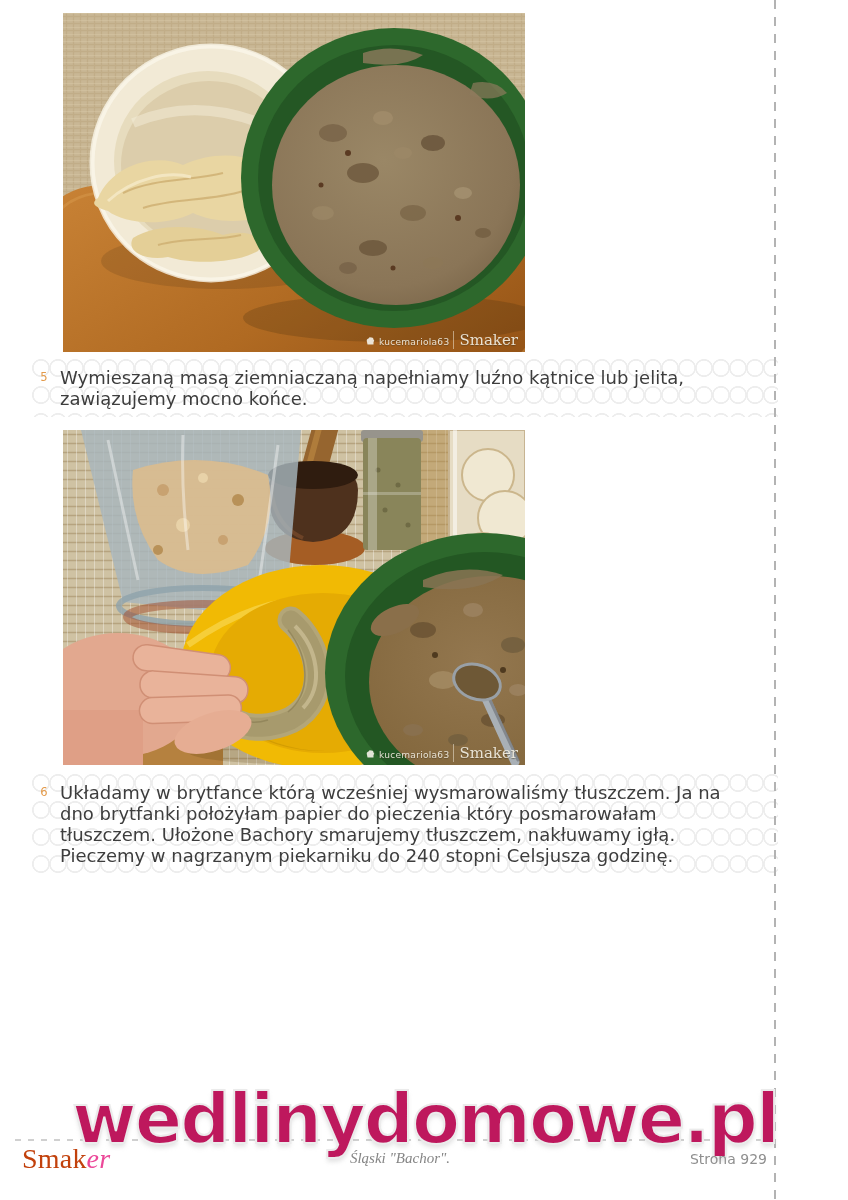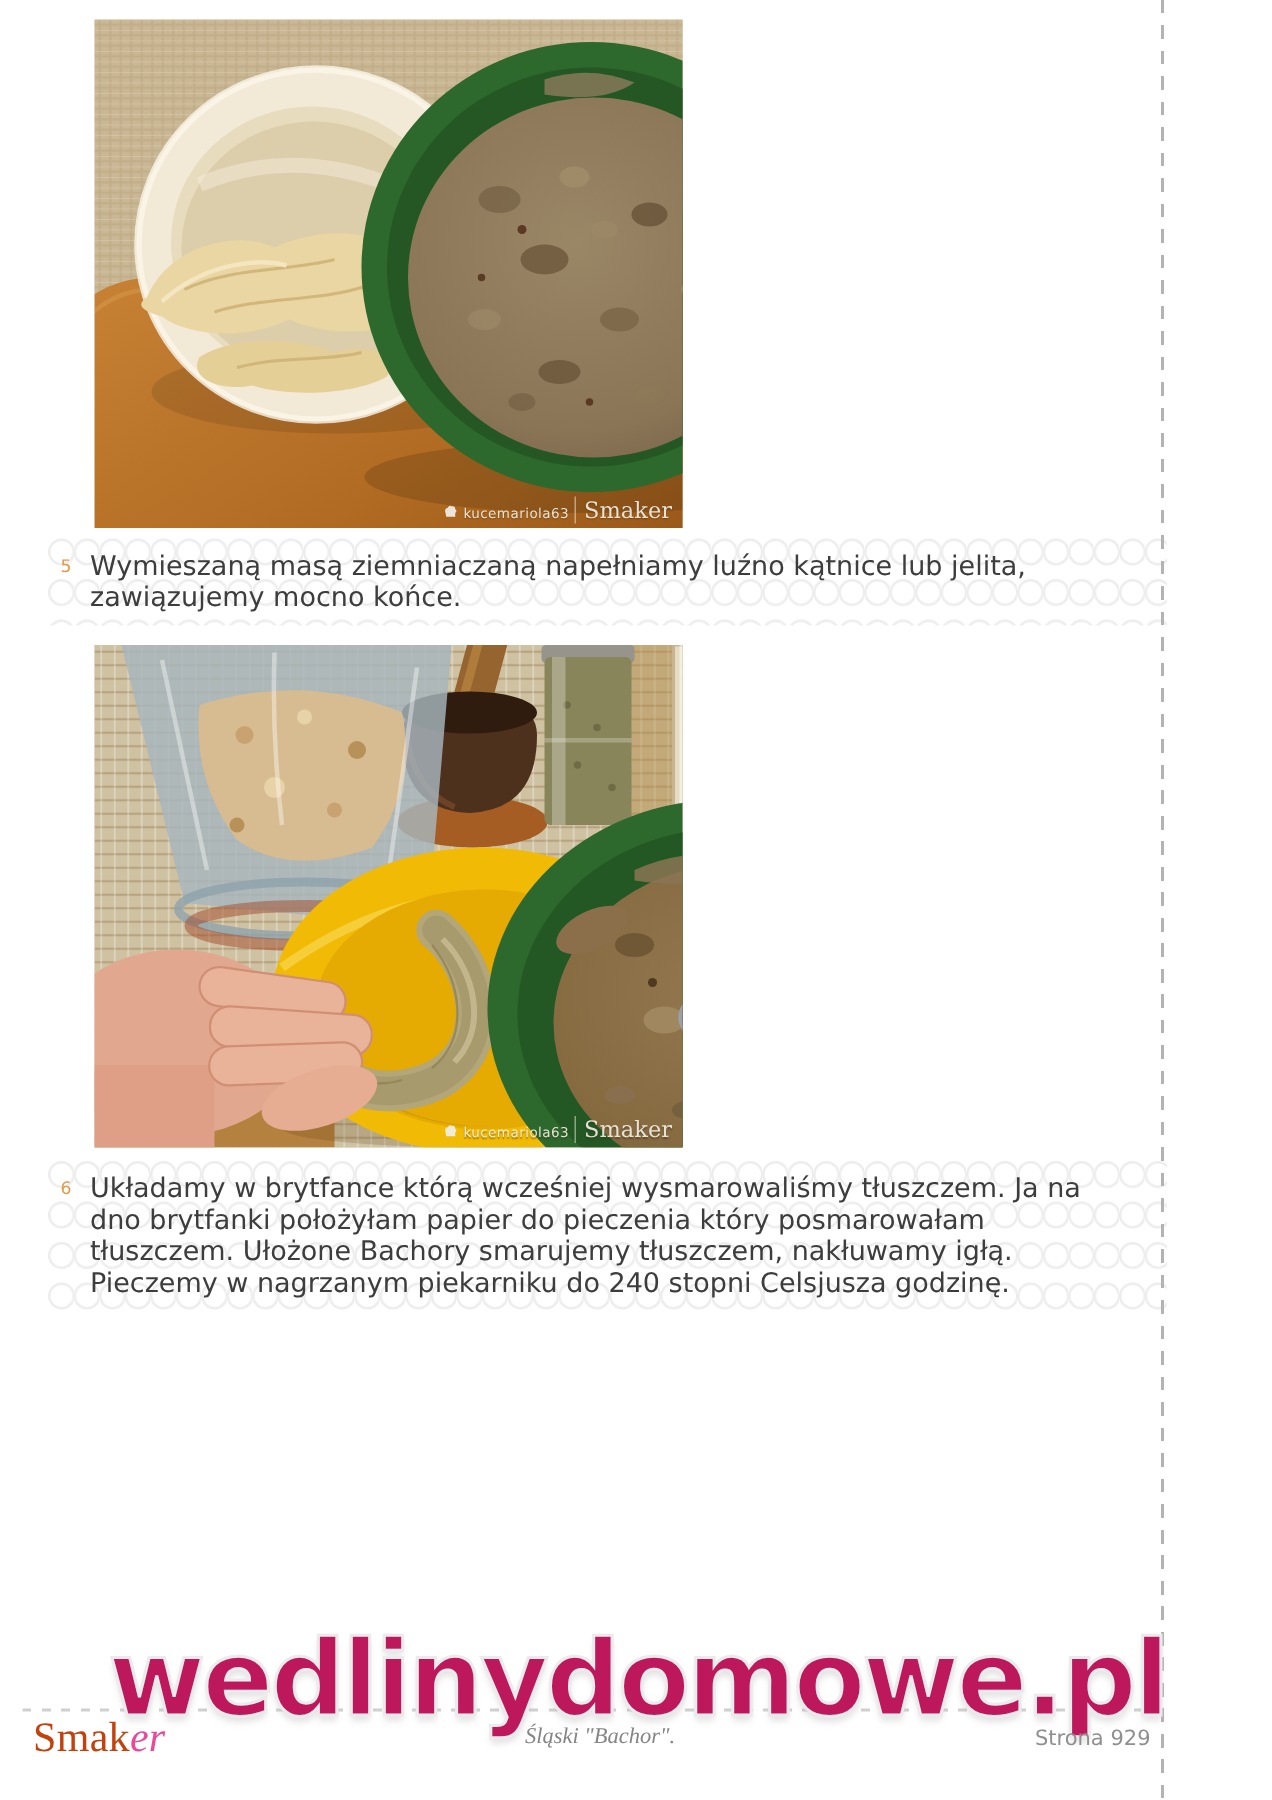--- a/index.html
+++ b/index.html
@@ -4,21 +4,21 @@
 <style>
   html,body{margin:0;padding:0;background:#ffffff;}
   .page{position:relative;width:848px;height:1200px;background:#ffffff;overflow:hidden;
         font-family:"DejaVu Sans","Liberation Sans",sans-serif;}
 
   
   .cut-line{position:absolute;left:774px;top:0;width:2px;height:1200px;z-index:1;
     background:repeating-linear-gradient(180deg,#b3b3b3 0 9px,transparent 9px 17px);}
 
   
-  .photo{position:absolute;left:63px;width:392px;overflow:hidden;background:#c9b795;}
+  .photo{position:absolute;left:63px;width:462px;overflow:hidden;background:#c9b795;}
   .photo svg{display:block;}
   #photo1{top:13px;height:339px;}
   #photo2{top:430px;height:335px;}
   .photo-wm{position:absolute;right:7px;bottom:3px;display:flex;align-items:baseline;gap:4px;
     color:#f1ede1;text-shadow:0 1px 1px rgba(60,50,30,.55);opacity:.92;}
   .wm-hat{position:relative;top:1px;}
   .wm-user{font-size:9px;letter-spacing:.3px;}
   .wm-brand{font-family:"DejaVu Serif","Liberation Serif",serif;font-size:15px;
     border-left:1px solid rgba(245,240,225,.55);padding-left:5px;}
 

